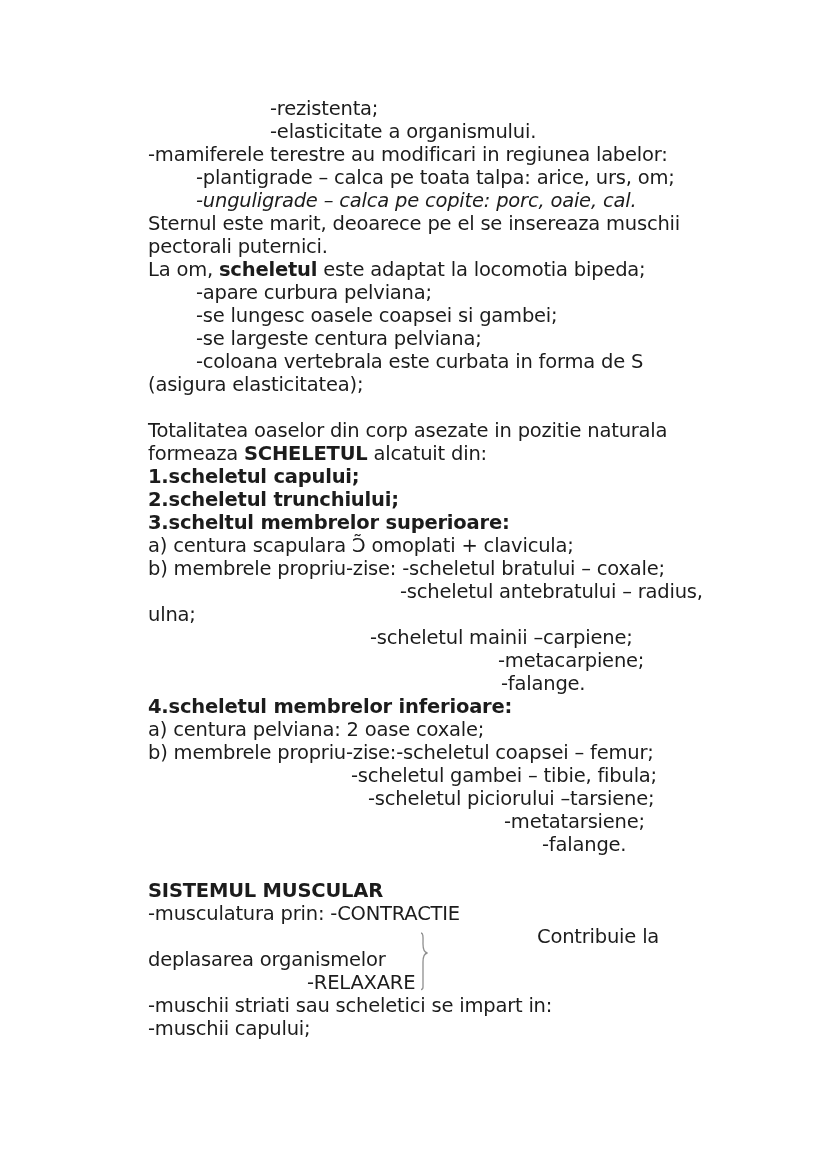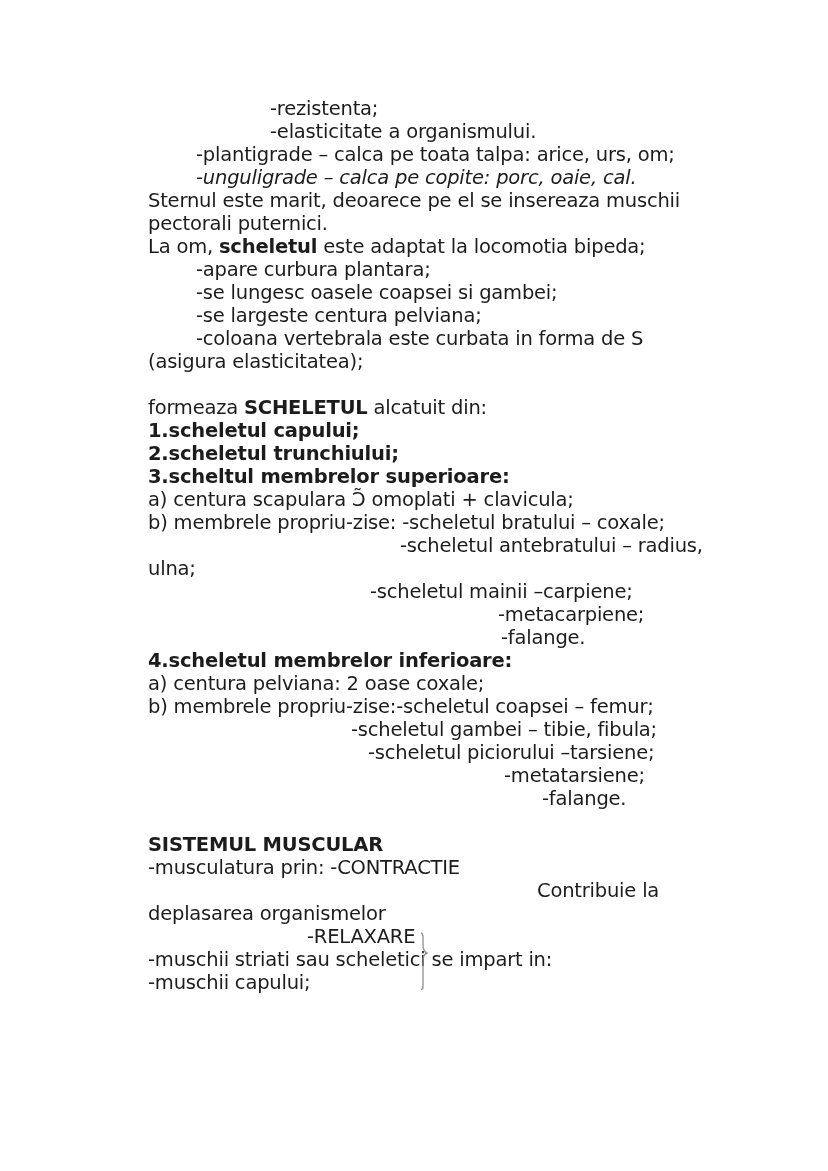--- a/index.html
+++ b/index.html
@@ -31,31 +31,33 @@
   }
 </style>
 </head>
 <body style="background: rgb(255, 255, 255);">
 
 <div class="page">
 
   <div class="doc" style="color: rgb(28, 28, 28);">
       <div class="line" style="padding-left: 122px;"><span>-rezistenta;</span></div>
       <div class="line" style="padding-left: 122px;"><span>-elasticitate a organismului.</span></div>
+      <div class="line"><span>-mamiferele terestre au modificari in regiunea labelor:</span></div>
       <div class="line" style="padding-left: 48px;"><span>-plantigrade – calca pe toata talpa: arice, urs, om;</span></div>
       <div class="line" style="padding-left: 48px; font-style: italic;"><span>-unguligrade – calca pe copite: porc, oaie, cal.</span></div>
       <div class="line"><span>Sternul este marit, deoarece pe el se insereaza muschii</span></div>
       <div class="line"><span>pectorali puternici.</span></div>
       <div class="line"><span>La om, </span><span class="b">scheletul</span><span> este adaptat la locomotia bipeda;</span></div>
-      <div class="line" style="padding-left: 48px;"><span>-apare curbura plantara;</span></div>
+      <div class="line" style="padding-left: 48px;"><span>-apare curbura pelviana;</span></div>
       <div class="line" style="padding-left: 48px;"><span>-se lungesc oasele coapsei si gambei;</span></div>
       <div class="line" style="padding-left: 48px;"><span>-se largeste centura pelviana;</span></div>
       <div class="line" style="padding-left: 48px;"><span>-coloana vertebrala este curbata in forma de S</span></div>
       <div class="line"><span>(asigura elasticitatea);</span></div>
       <div class="line">&nbsp;</div>
+      <div class="line"><span>Totalitatea oaselor din corp asezate in pozitie naturala</span></div>
       <div class="line"><span>formeaza </span><span class="b">SCHELETUL</span><span> alcatuit din:</span></div>
       <div class="line"><span class="b">1.scheletul capului;</span></div>
       <div class="line"><span class="b">2.scheletul trunchiului;</span></div>
       <div class="line"><span class="b">3.scheltul membrelor superioare:</span></div>
       <div class="line"><span>a) centura scapulara Ɔ̃ omoplati + clavicula;</span></div>
       <div class="line"><span>b) membrele propriu-zise: -scheletul bratului – coxale;</span></div>
       <div class="line" style="padding-left: 252px;"><span>-scheletul antebratului – radius,</span></div>
       <div class="line"><span>ulna;</span></div>
       <div class="line" style="padding-left: 222px;"><span>-scheletul mainii –carpiene;</span></div>
       <div class="line" style="padding-left: 350px;"><span>-metacarpiene;</span></div>

